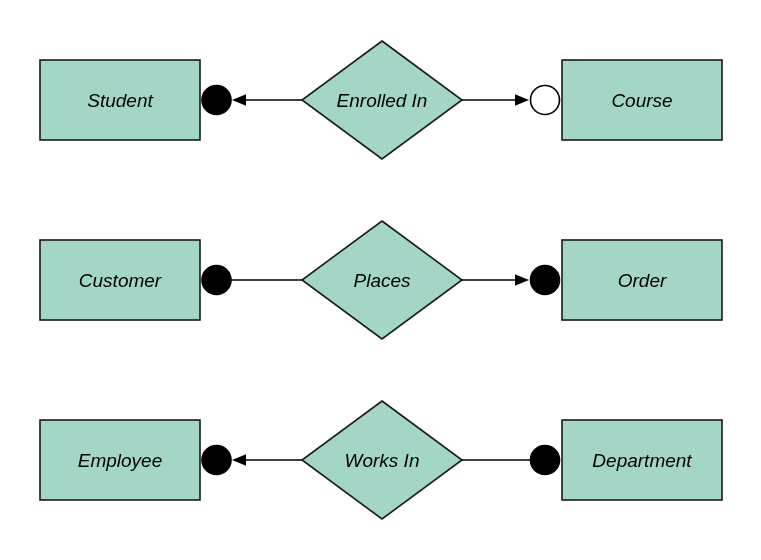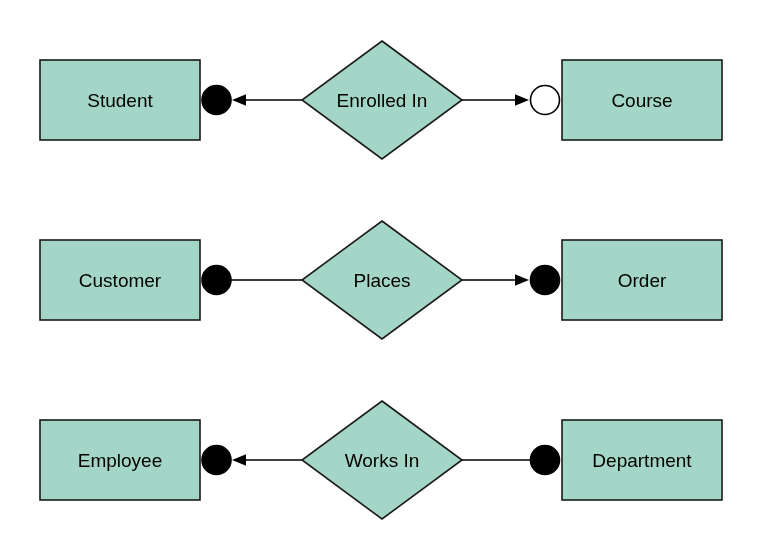--- a/index.html
+++ b/index.html
@@ -6,20 +6,21 @@
     margin: 0;
     padding: 0;
     background: #ffffff;
   }
   .canvas {
     position: relative;
     width: 761px;
     height: 560px;
     background: #ffffff;
     overflow: hidden;
+    font-style: italic;
   }
   svg {
     display: block;
   }
   .entity-rect, .relationship-diamond {
     stroke: #1a1a1a;
     stroke-width: 1.6;
   }
   .terminal-circle {
     stroke: #000000;

